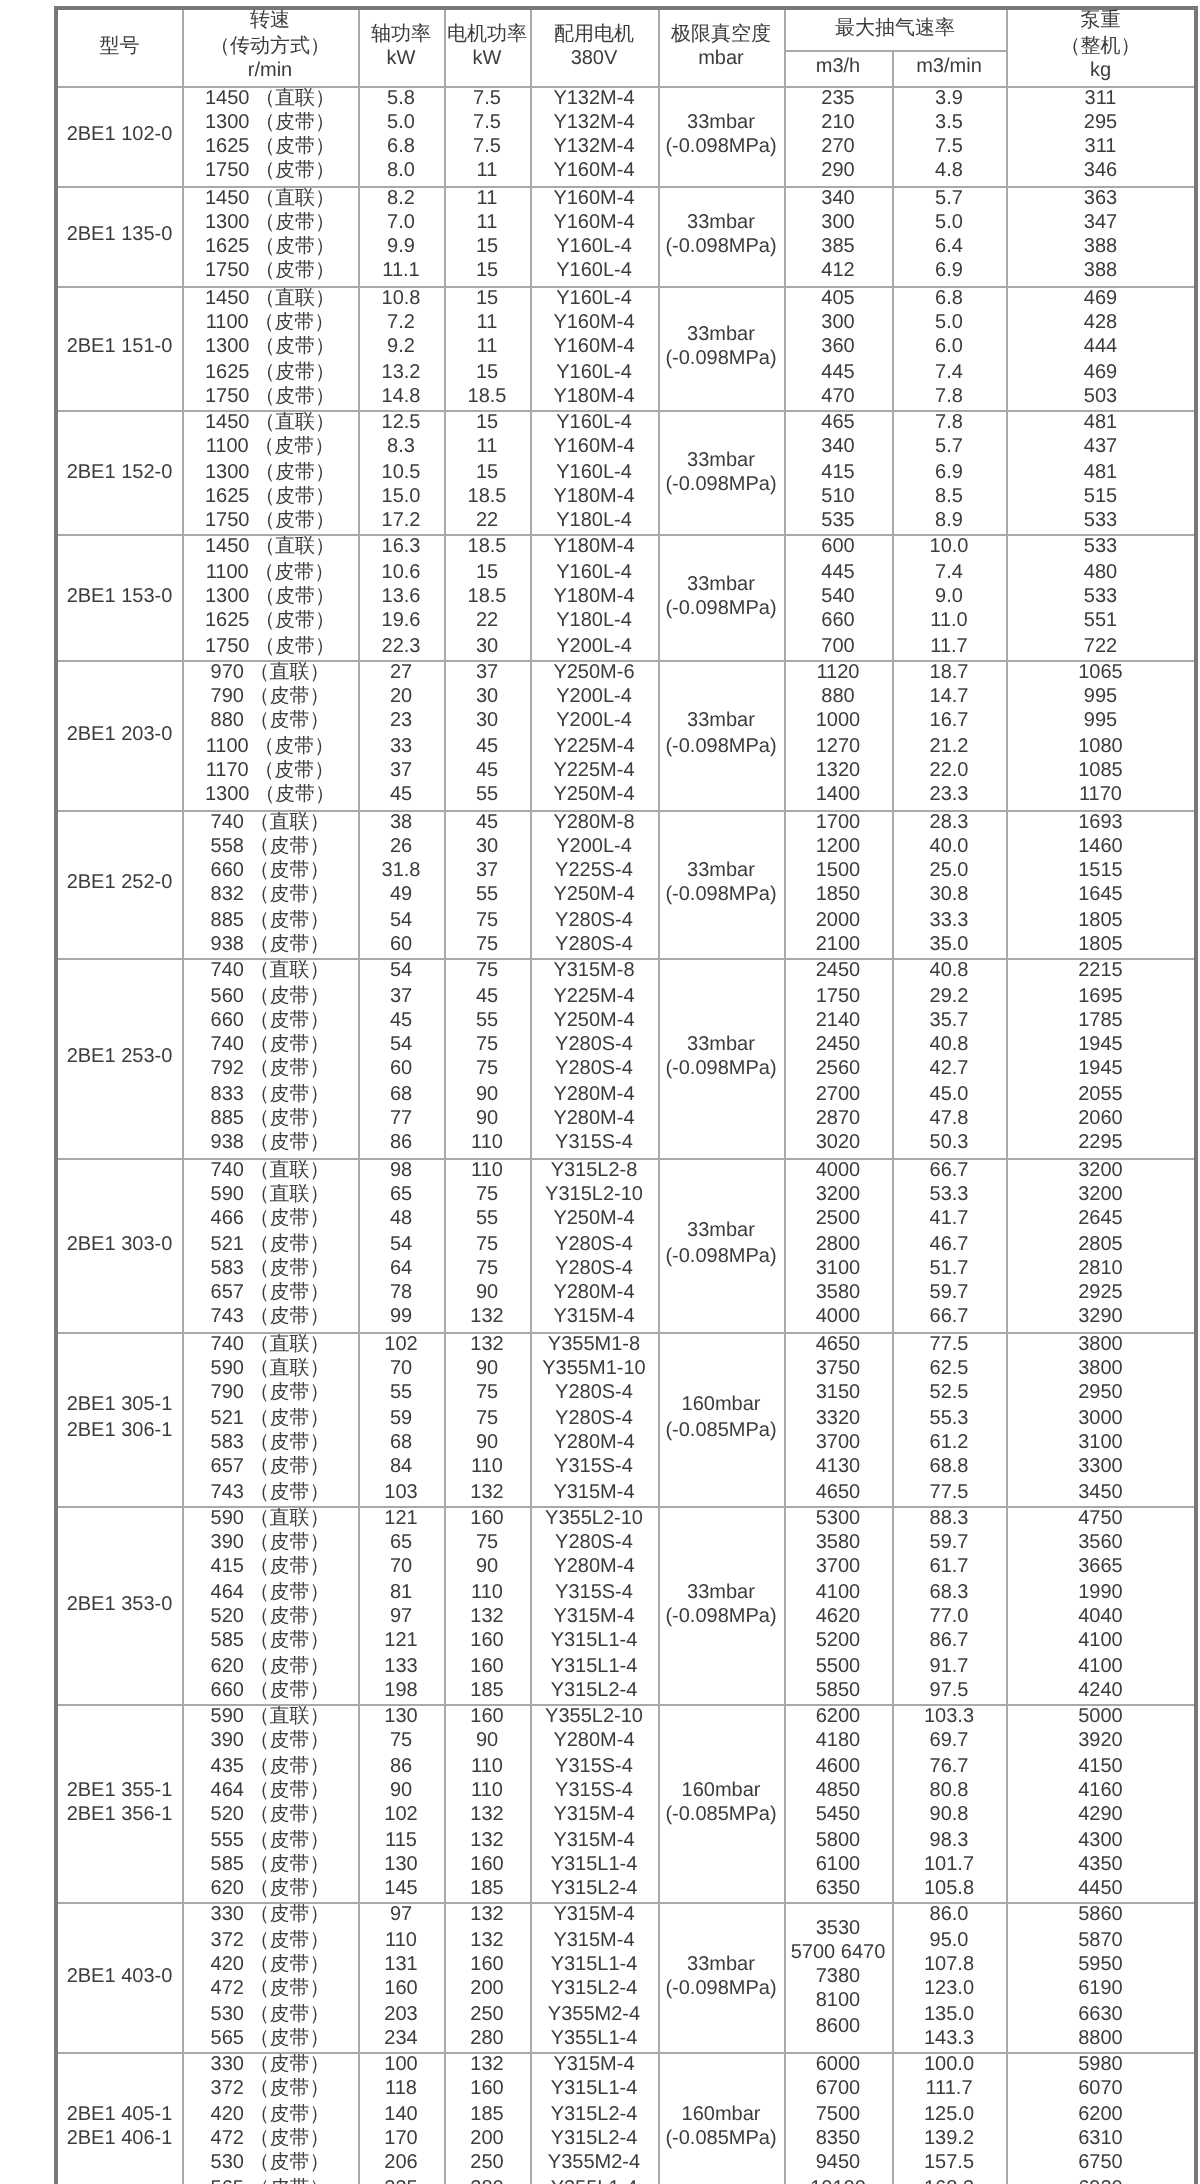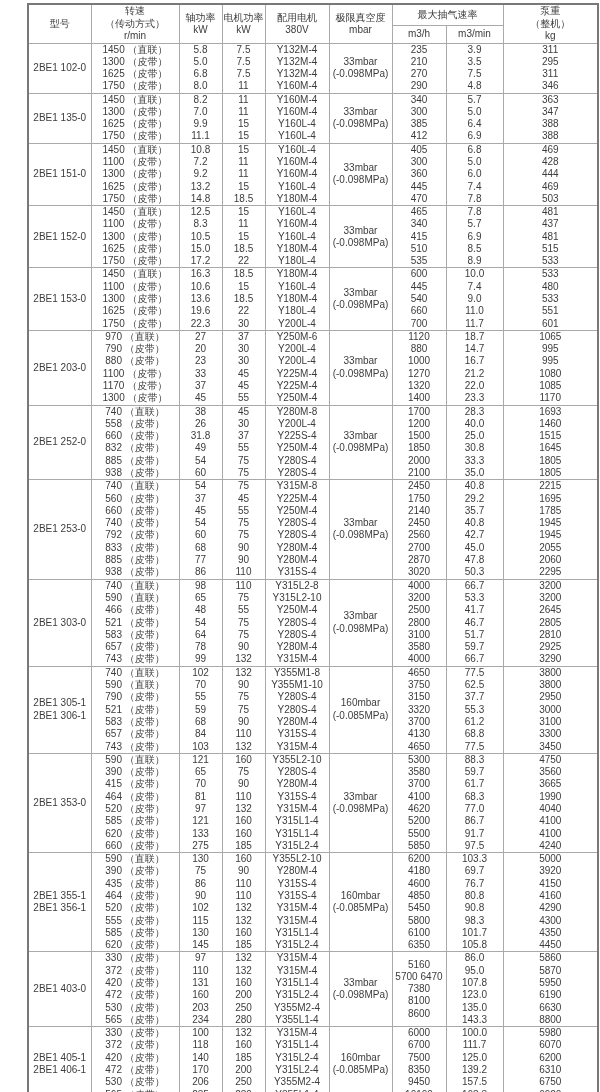--- a/index.html
+++ b/index.html
@@ -664,21 +664,21 @@
           <td>
             <div>Y200L-4</div>
           </td>
           <td>
             <div>700</div>
           </td>
           <td>
             <div>11.7</div>
           </td>
           <td>
-            <div>601</div>
+            <div>722</div>
           </td>
         </tr>
       </tbody>
       <tbody>
         <tr>
           <td rowspan="6">
             <div>2BE1 203-0</div>
           </td>
           <td>
             <div>970 （直联）</div>
@@ -1397,21 +1397,21 @@
           <td>
             <div>75</div>
           </td>
           <td>
             <div>Y280S-4</div>
           </td>
           <td>
             <div>3150</div>
           </td>
           <td>
-            <div>37.7</div>
+            <div>52.5</div>
           </td>
           <td>
             <div>2950</div>
           </td>
         </tr>
         <tr>
           <td>
             <div>521 （皮带）</div>
           </td>
           <td>
@@ -1670,21 +1670,21 @@
           </td>
           <td>
             <div>4100</div>
           </td>
         </tr>
         <tr>
           <td>
             <div>660 （皮带）</div>
           </td>
           <td>
-            <div>275</div>
+            <div>198</div>
           </td>
           <td>
             <div>185</div>
           </td>
           <td>
             <div>Y315L2-4</div>
           </td>
           <td>
             <div>5850</div>
           </td>
@@ -1905,21 +1905,21 @@
             <div>132</div>
           </td>
           <td>
             <div>Y315M-4</div>
           </td>
           <td rowspan="6">
             <div>33mbar</div>
             <div>(-0.098MPa)</div>
           </td>
           <td rowspan="6">
-            <div>5160</div>
+            <div>3530</div>
             <div>5700 6470</div>
             <div>7380</div>
             <div>8100</div>
             <div>8600</div>
           </td>
           <td>
             <div>86.0</div>
           </td>
           <td>
             <div>5860</div>

